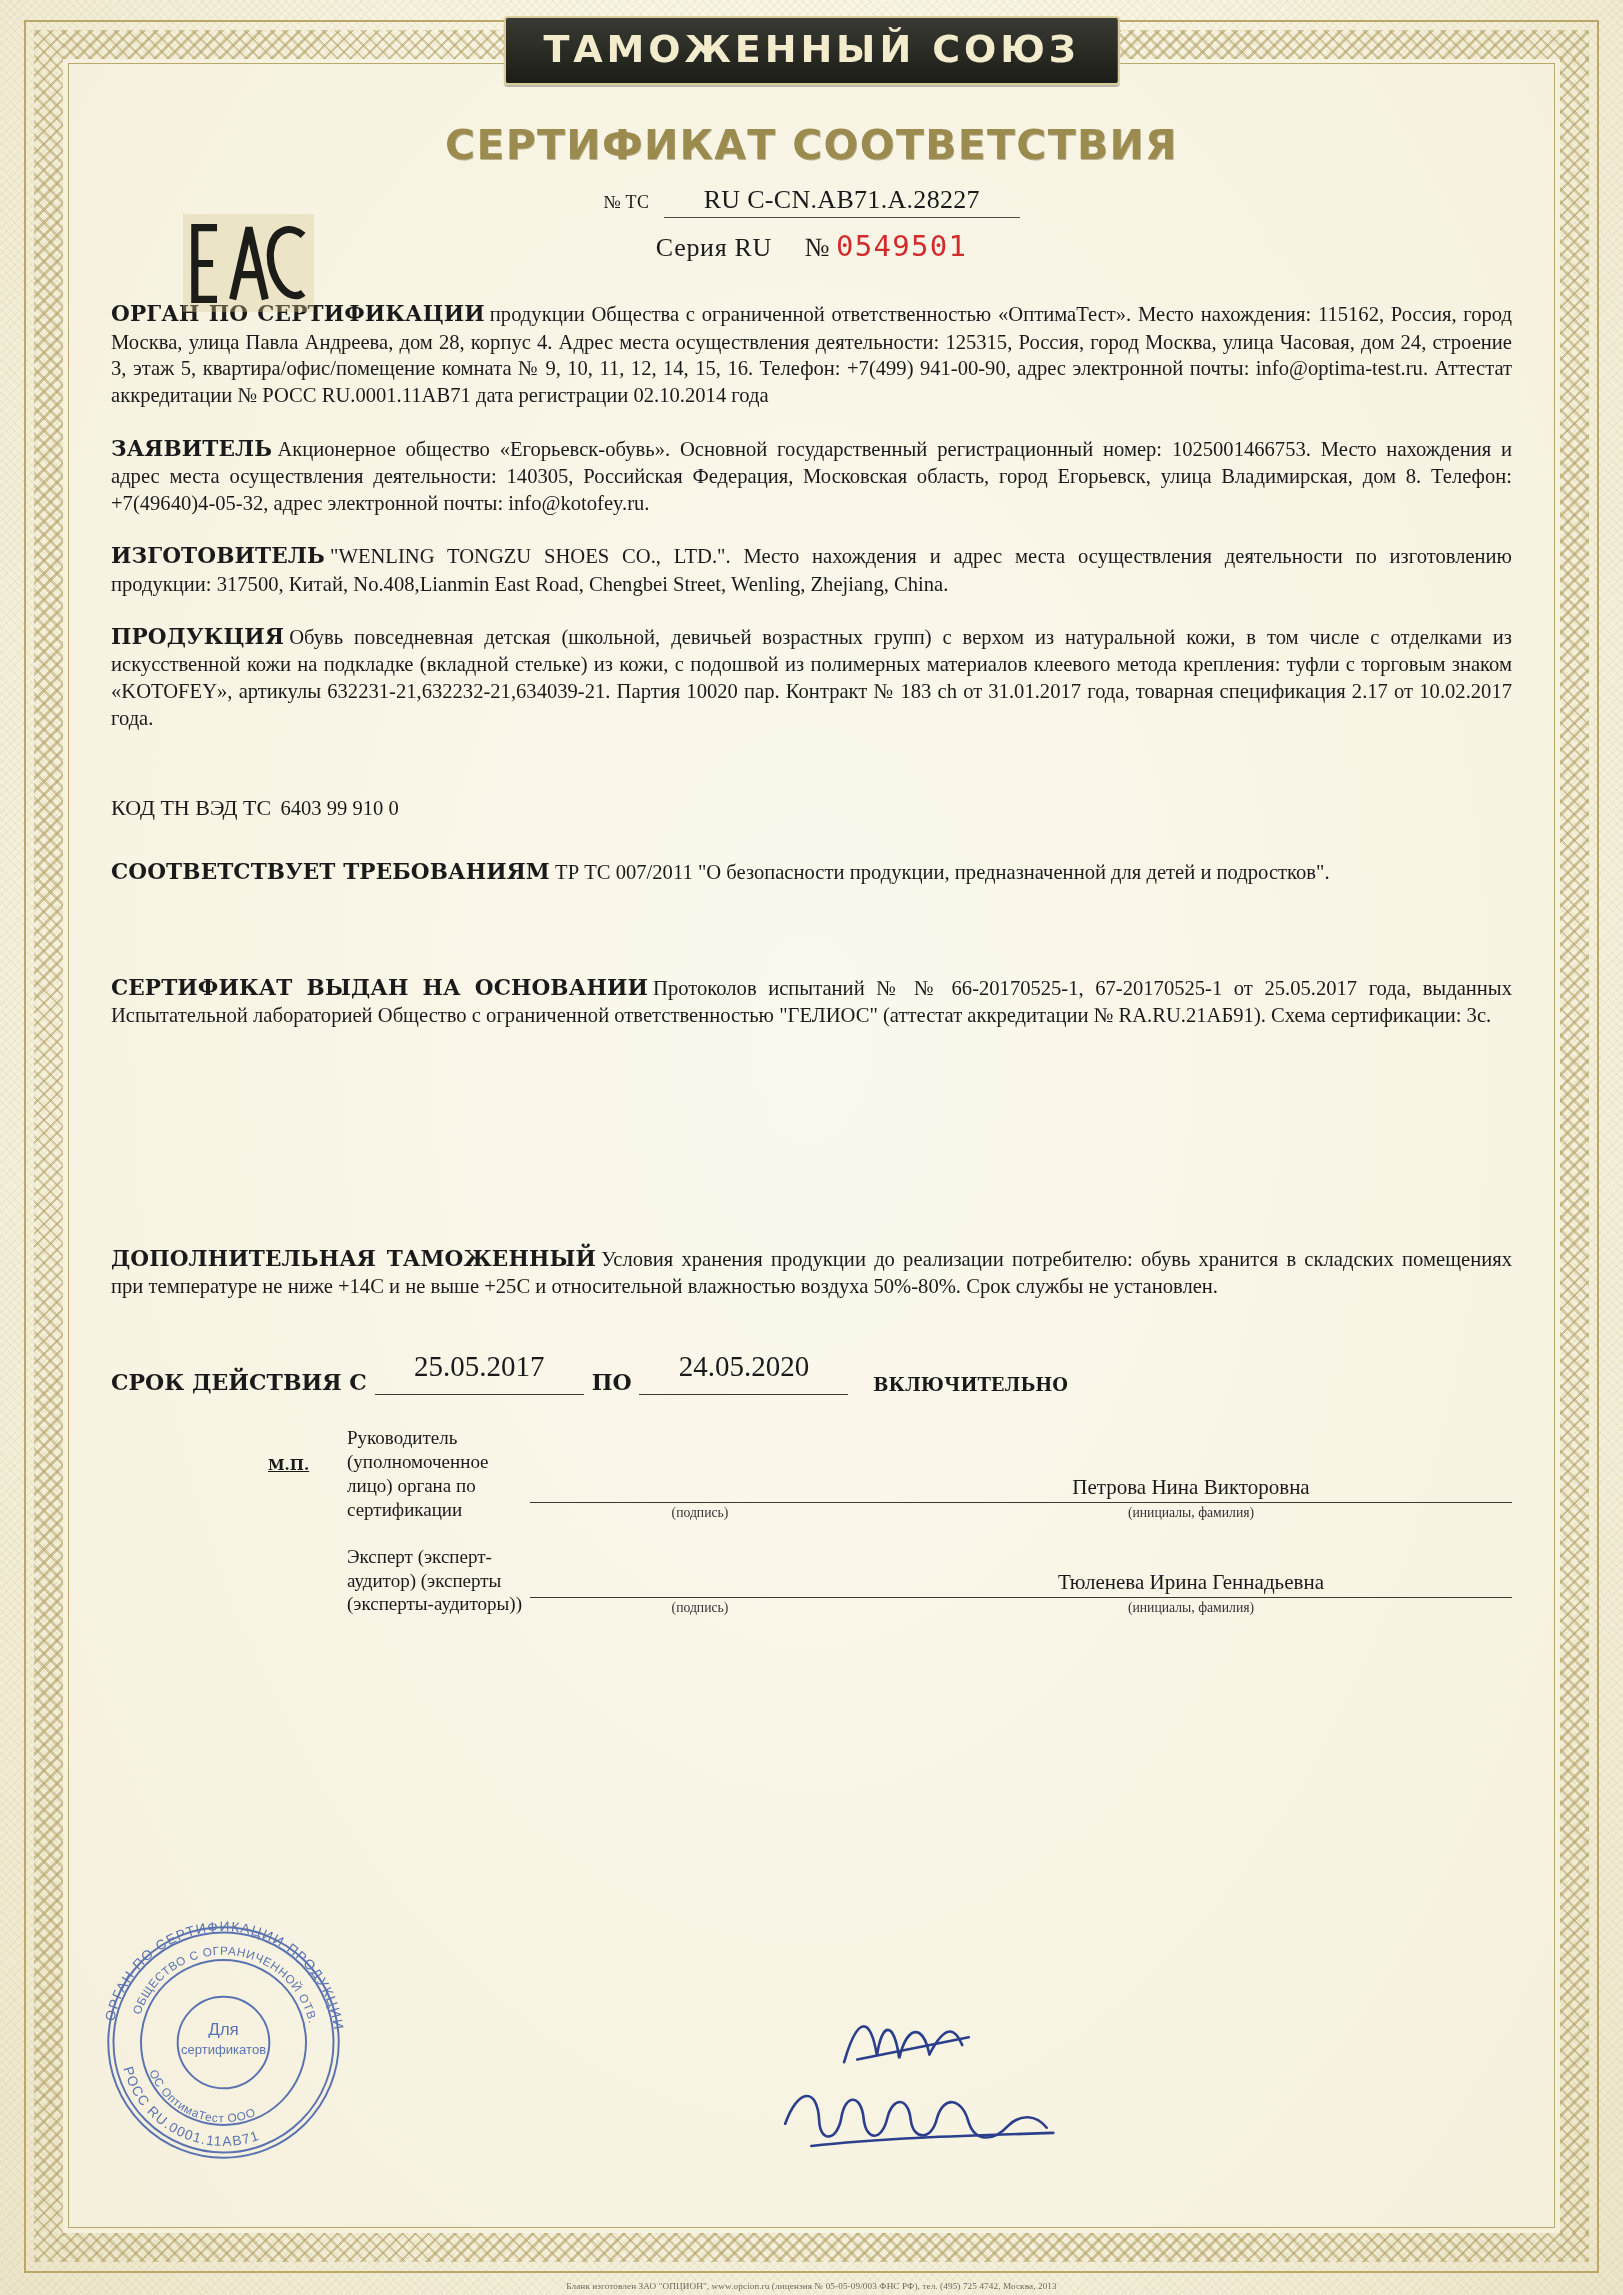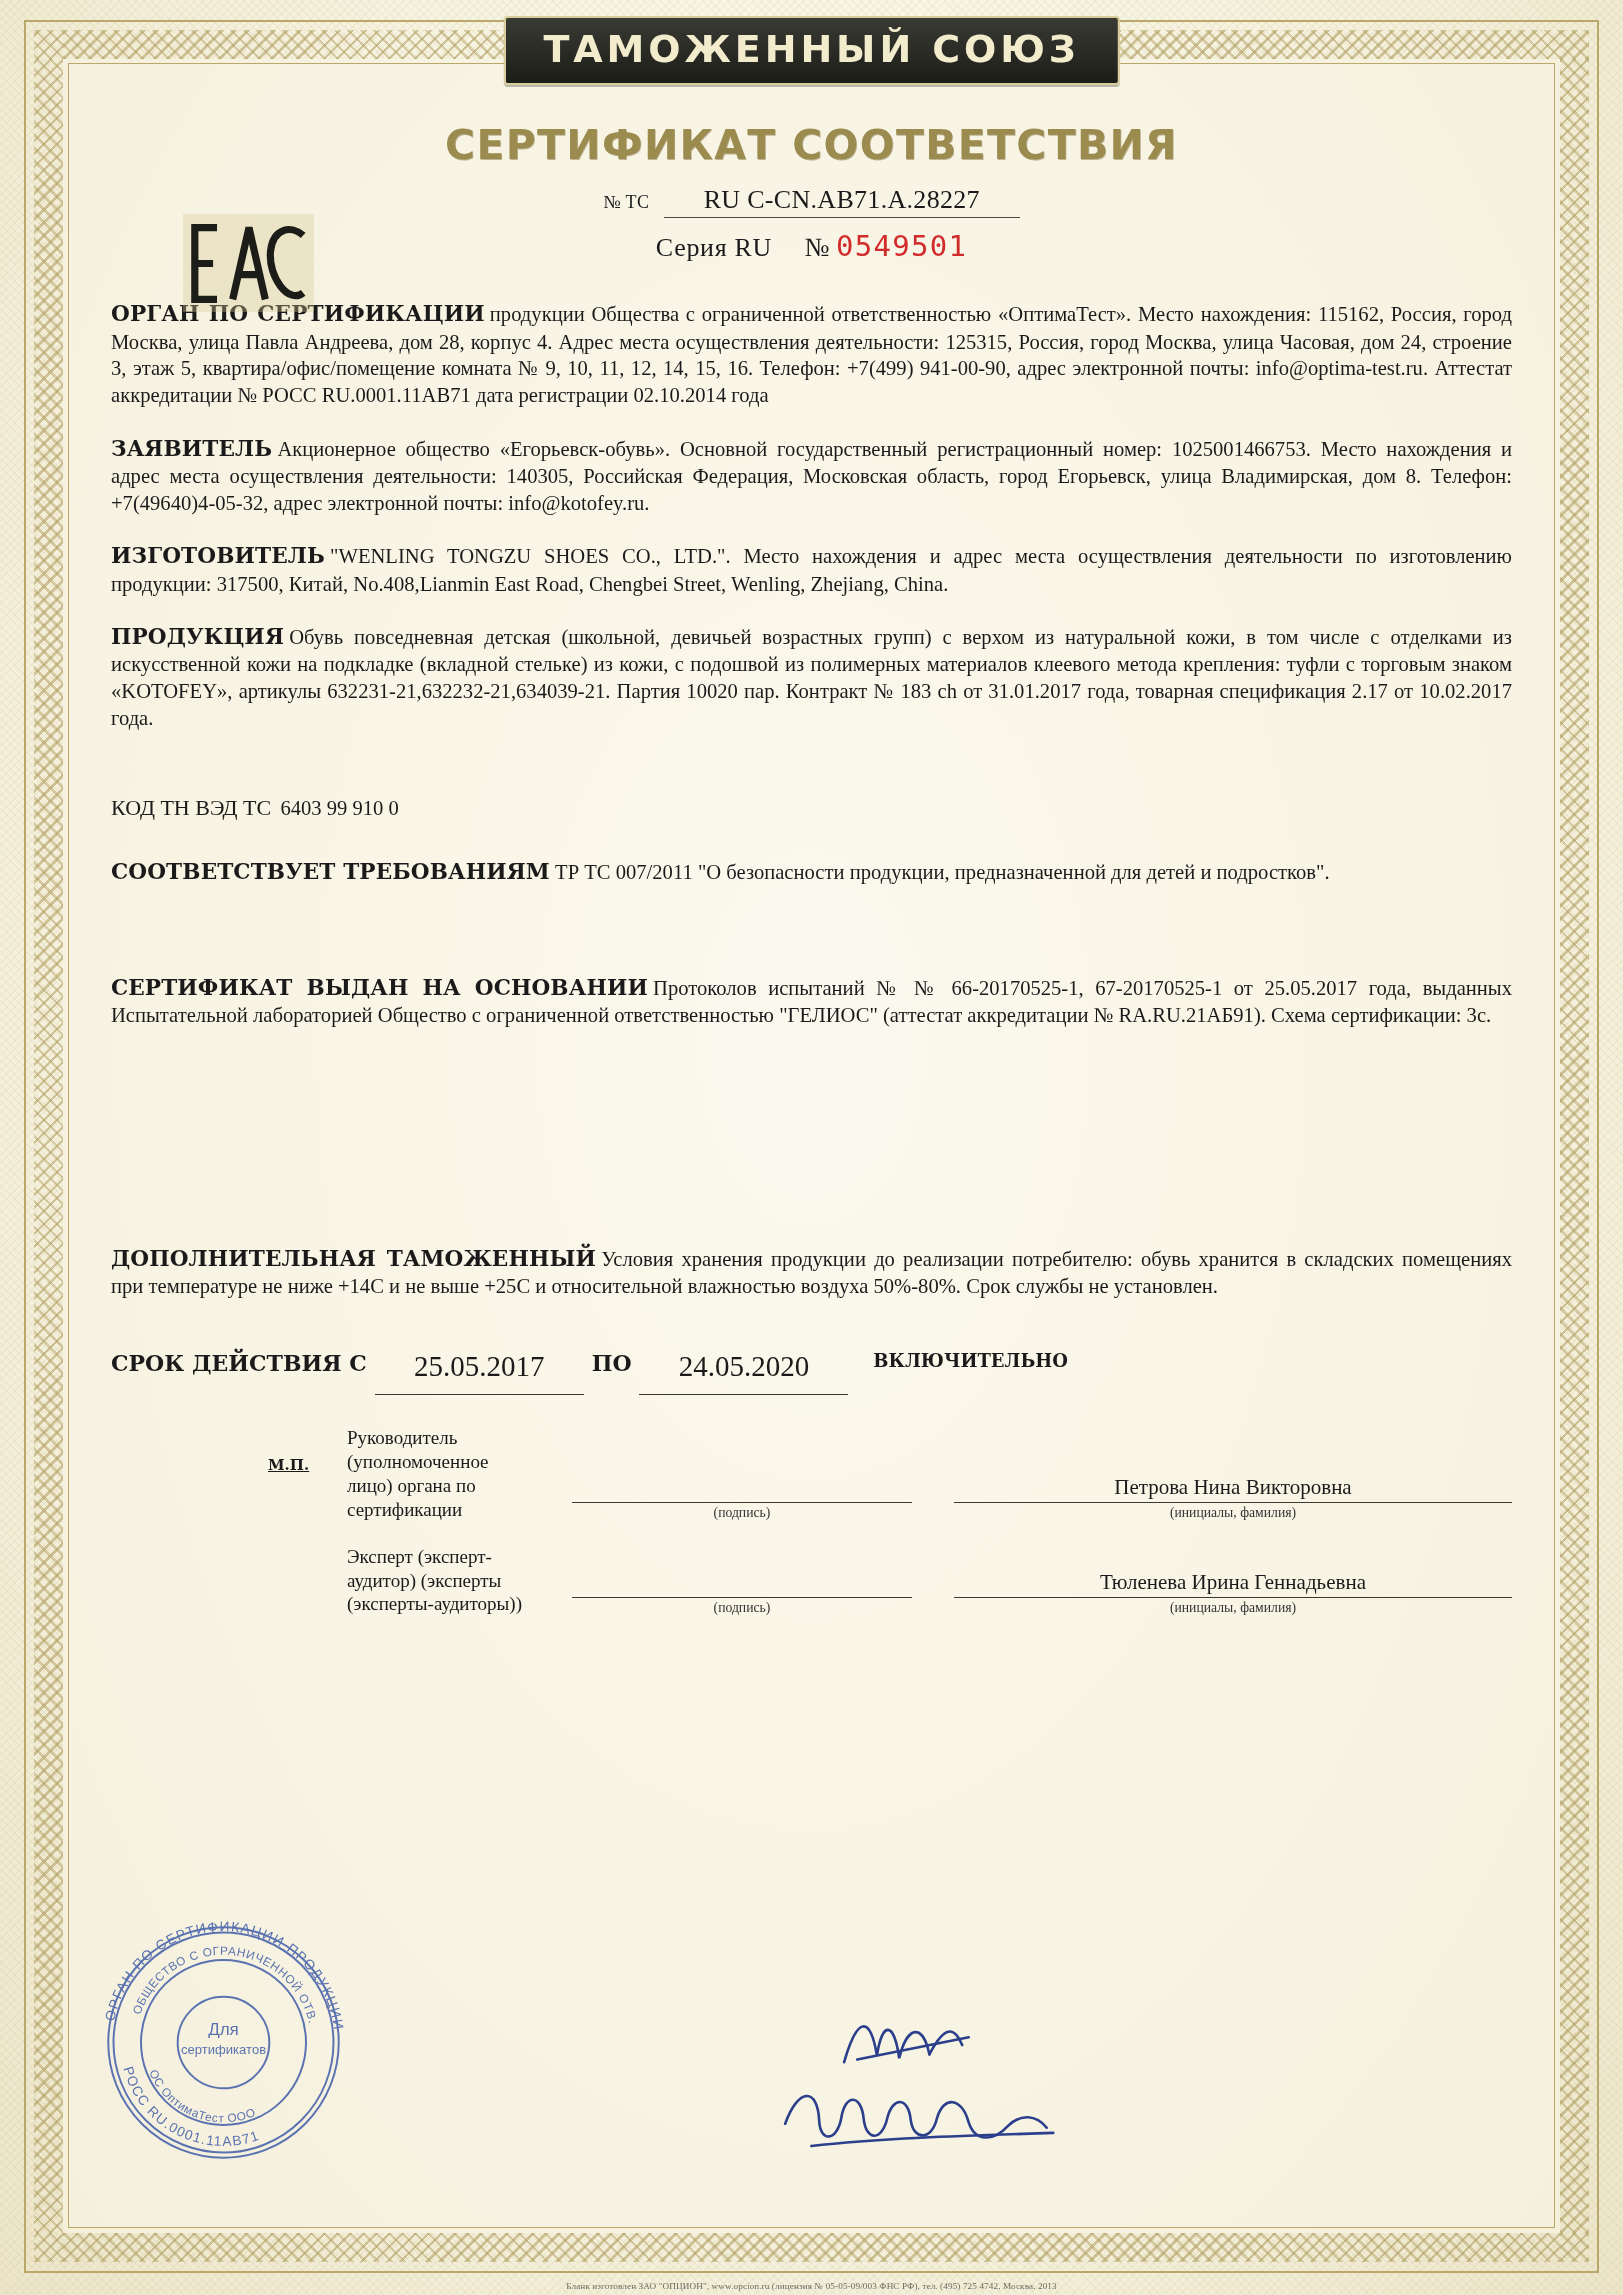--- a/index.html
+++ b/index.html
@@ -172,20 +172,21 @@
   .sec-code .val { margin-left: 9.2px; }
 
   .sec-conf { margin-top: 37px; }
   .sec-basis { margin-top: 88px; }
   .sec-extra { margin-top: 216px; }
 
   
   .validity {
     margin-top: 51px;
     display: flex;
+    align-items: flex-end;
     font-size: 21.6px;
     white-space: nowrap;
   }
   .validity .cap {
     font-family: "DejaVu Serif", serif;
     font-weight: bold;
     font-size: 22px;
   }
   .validity .date {
     display: inline-block;
@@ -206,21 +207,20 @@
 
   
   .sign-block {
     margin-top: 31px;
     position: relative;
   }
   .sign-row {
     display: flex;
     align-items: flex-end;
     margin-bottom: 23.6px;
-    gap: 42px;
   }
   .sign-left {
     width: 419px;
     font-size: 19px;
     line-height: 1.25;
     padding-left: 236px;
     box-sizing: border-box;
   }
   .sign-mid {
     flex: 0 0 340px;

